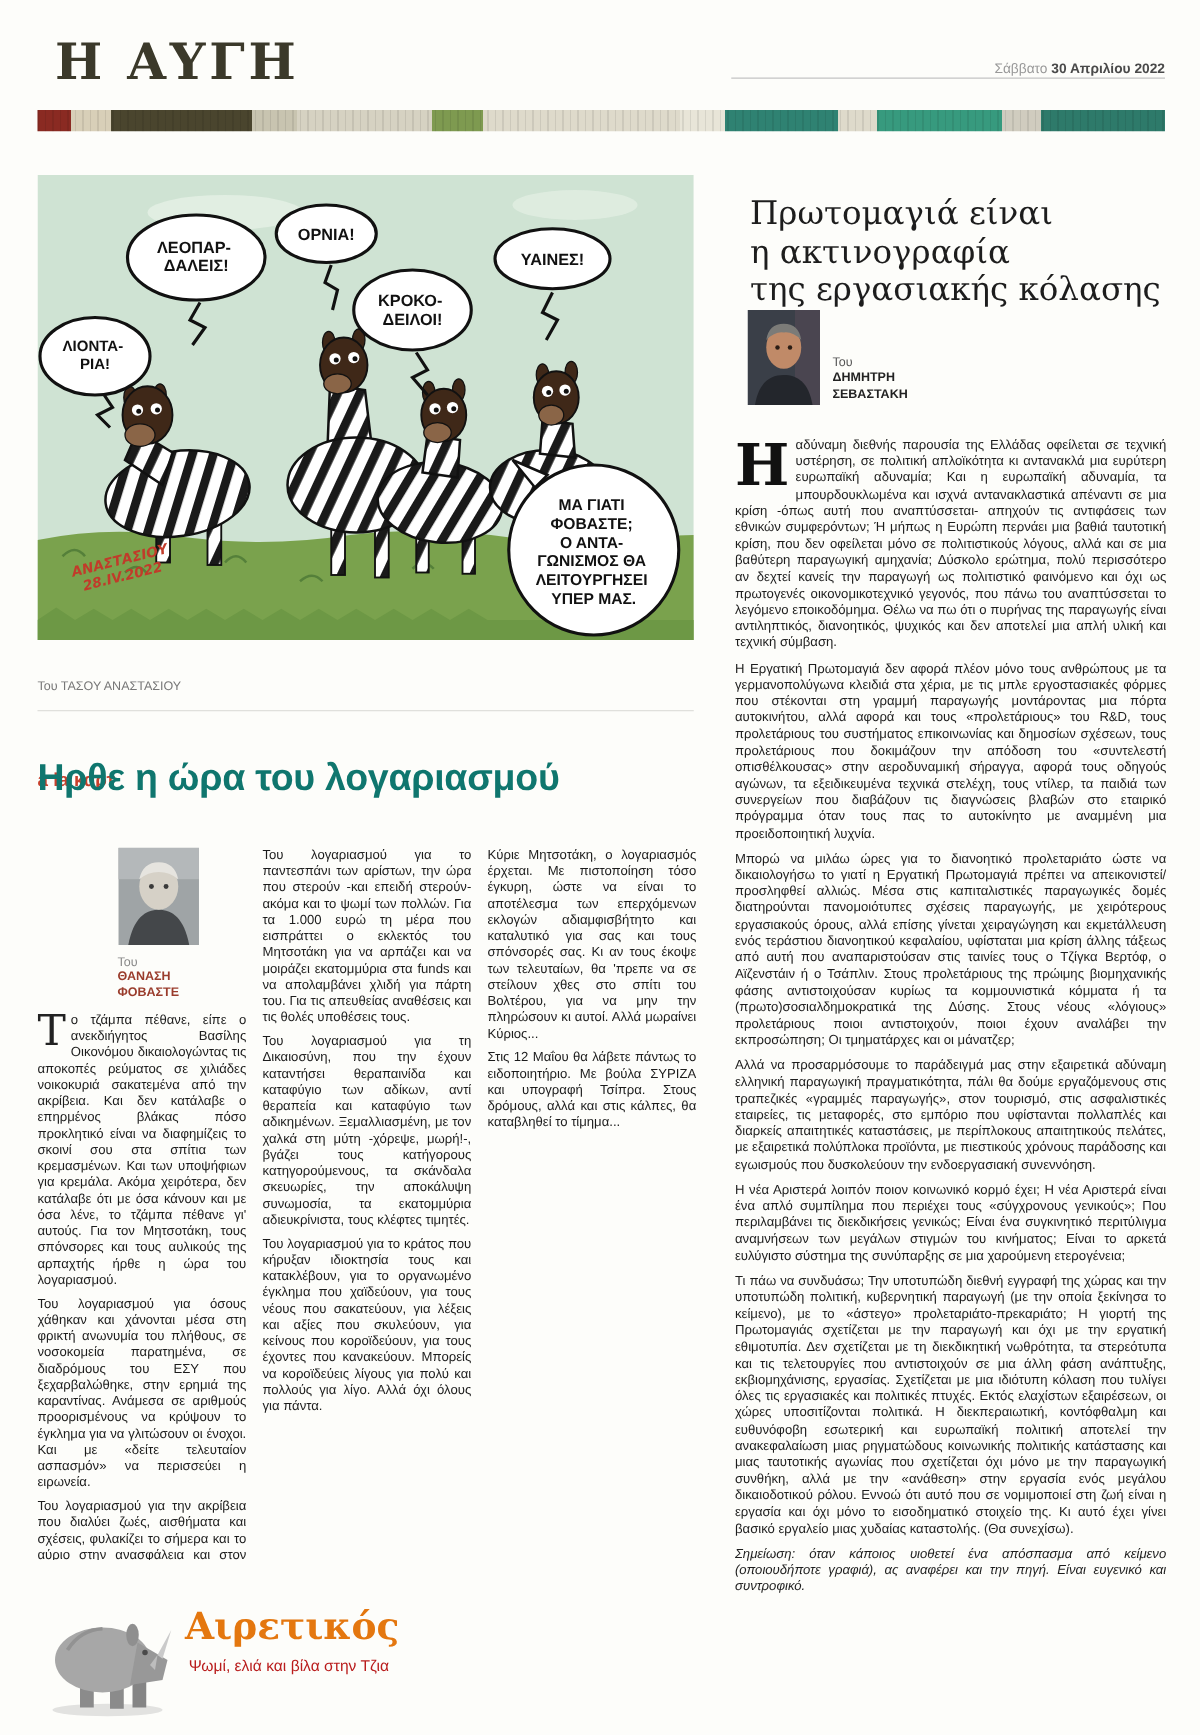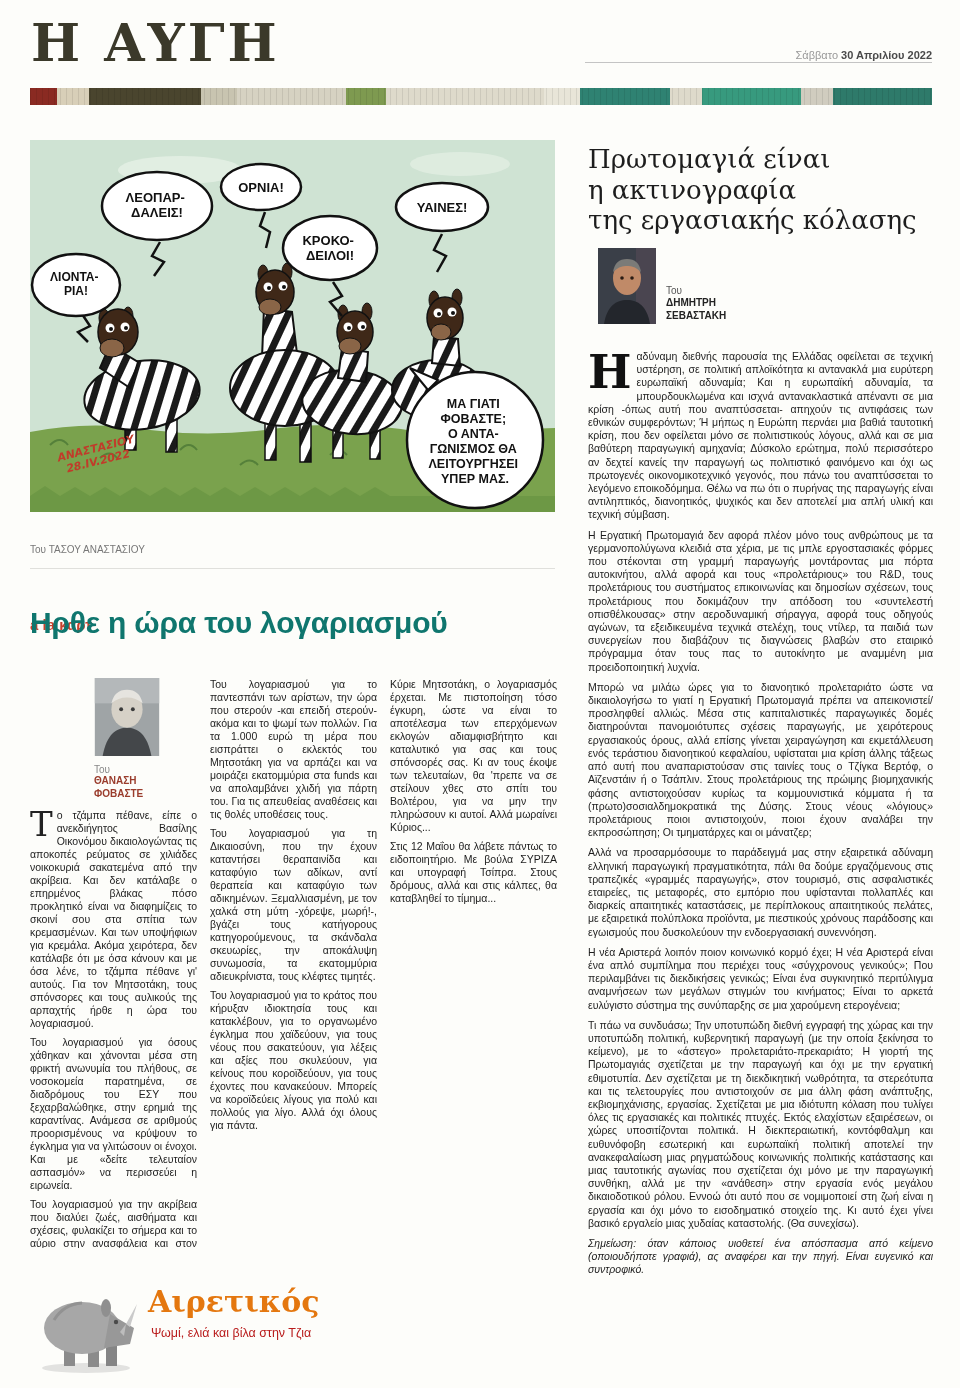--- a/index.html
+++ b/index.html
@@ -1,21 +1,21 @@
 <!DOCTYPE html>
 <html><head>
 <meta charset="utf-8">
 <style>
   html,body{margin:0;padding:0;background:#ffffff;}
   .page{position:relative;width:960px;height:1388px;margin:0 auto;background:#fdfdfa;overflow:hidden;
         font-family:"Liberation Sans",sans-serif;color:#1b1b1b;}
 
   
-  .masthead{position:absolute;left:28px;top:14px;margin:3px;line-height:1;
-            font-family:"DejaVu Serif",serif;font-weight:bold;font-size:52px;
+  .masthead{position:absolute;left:28px;top:14px;margin:16px;line-height:1;
+            font-family:"DejaVu Serif",serif;font-weight:bold;font-size:40px;
             letter-spacing:3px;color:#3b392a;}
   .date-rule{position:absolute;left:585px;top:62px;width:347px;height:1px;background:#c4c4c4;}
   .dateline{position:absolute;left:585px;top:49px;width:347px;text-align:right;font-size:11px;color:#999;}
   .dateline .d2{font-weight:bold;color:#4a4a4a;}
   .top-strip{position:absolute;left:30px;top:88px;width:902px;height:17px;
     background:linear-gradient(90deg,
       #8a2a22 0%,#8a2a22 3%, #d8cfb8 3%,#d8cfb8 6.5%, #4a452e 6.5%,#4a452e 19%,
       #c8c4b0 19%,#c8c4b0 23%, #d6d2c2 23%,#d6d2c2 35%, #7e9a50 35%,#7e9a50 39.5%,
       #dedacb 39.5%,#dedacb 57%, #e8e5d8 57%,#e8e5d8 61%, #2f8272 61%,#2f8272 71%,
       #dedacb 71%,#dedacb 74.5%, #379a7e 74.5%,#379a7e 85.5%, #d0ccbf 85.5%,#d0ccbf 89%,
@@ -50,21 +50,21 @@
              padding:2px 4px 0 0;color:#222;}
 
   
   .bottom-left{position:absolute;left:30px;top:1278px;width:525px;height:104px;}
   .rhino{position:absolute;left:4px;top:2px;}
   .heretic-title{position:absolute;left:118px;top:6px;font-family:"DejaVu Serif",serif;
                  font-weight:bold;font-size:30px;color:#e4770f;}
   .heretic-sub{position:absolute;left:121px;top:48px;font-size:12.5px;color:#b91c1c;}
 
   
-  .r-headline{position:absolute;left:588px;top:144px;width:345px;margin:0;
+  .r-headline{position:absolute;left:588px;top:144px;width:345px;margin:12px;
               font-family:"DejaVu Serif",serif;font-weight:normal;font-size:26px;
               line-height:1.18;color:#1d1d1d;}
   .r-headline span{display:block;}
   .r-byline{position:absolute;left:598px;top:248px;display:flex;gap:10px;align-items:flex-end;}
   .photo2{width:58px;height:76px;}
   .r-byline-text{font-size:10px;color:#555;padding-bottom:2px;}
   .r-byline-text .nm{font-weight:bold;color:#222;line-height:1.3;}
   .r-body{position:absolute;left:588px;top:350px;width:345px;height:1000px;overflow:hidden;}
   .r-body p{margin:0 0 7px 0;font-size:10.5px;line-height:13.2px;text-align:justify;color:#1d1d1d;}
   .dropcap-r{float:left;font-family:"DejaVu Serif",serif;font-weight:bold;font-size:46px;

